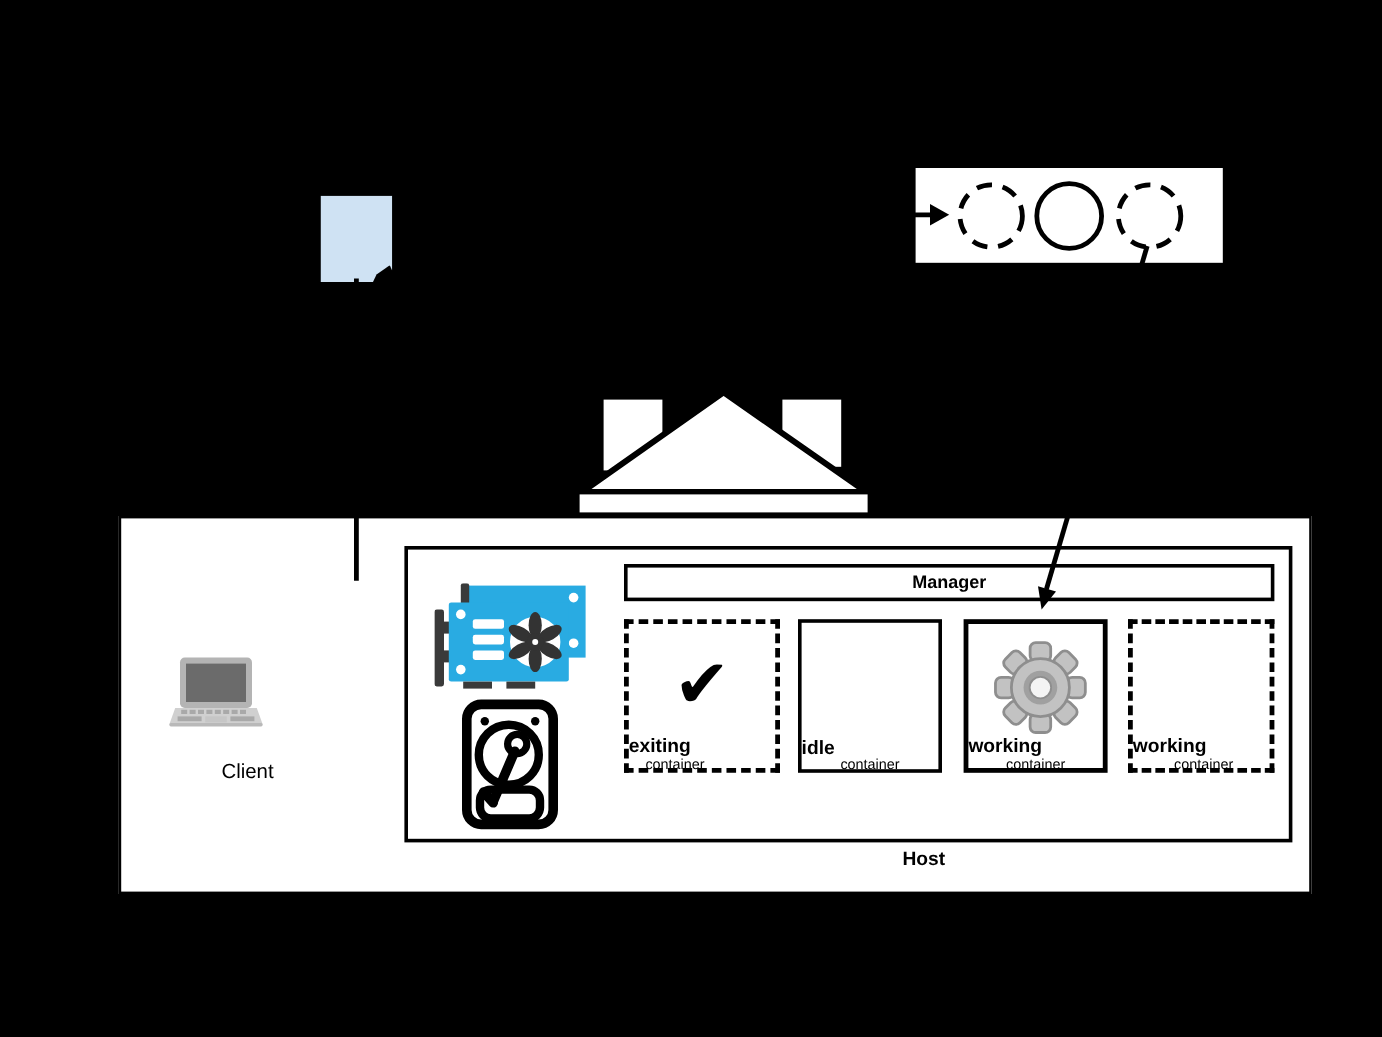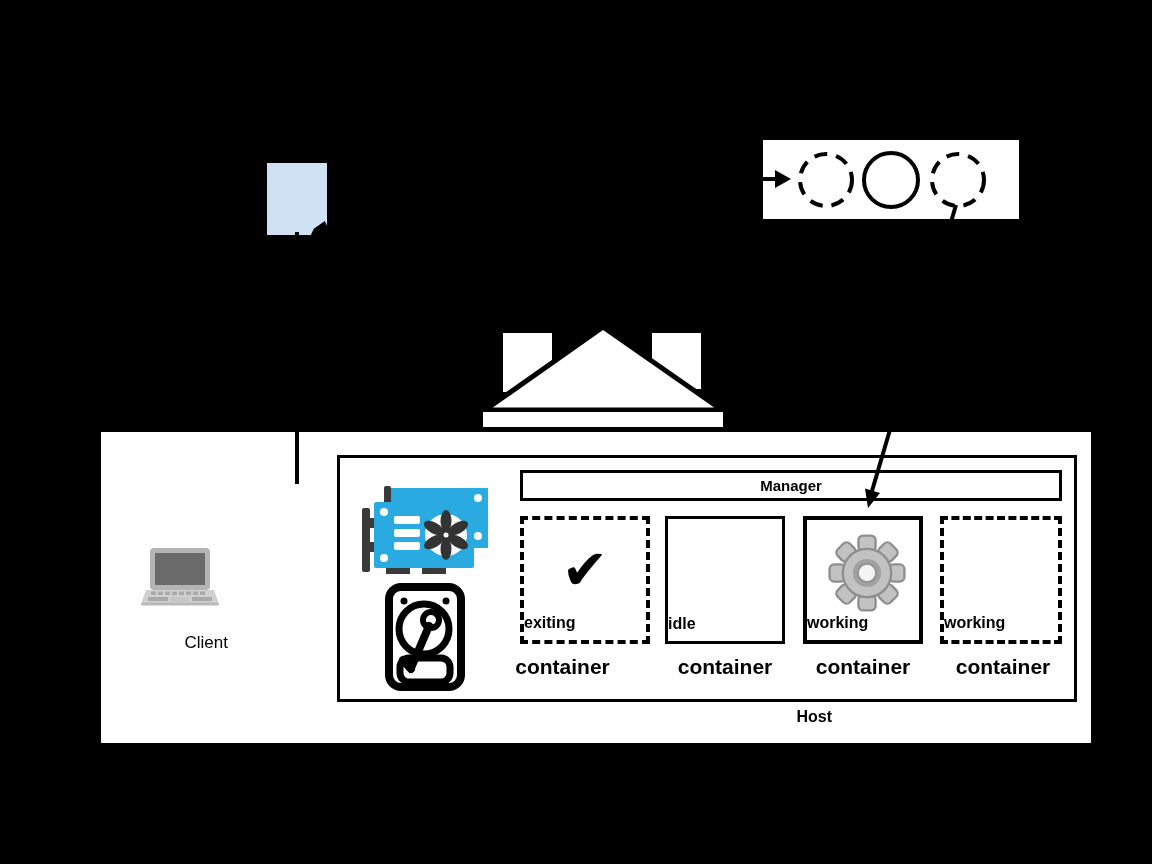--- a/index.html
+++ b/index.html
@@ -17,38 +17,38 @@
   #lifecycle-panel{left:763px;top:140px;width:256px;height:79px;background:#fff;}
 
   
   #building{left:480px;top:320px;width:250px;height:112px;}
 
   
   #outer-panel{left:99px;top:430px;width:994px;height:315px;background:#fff;border:2px solid #000;box-sizing:border-box;}
 
   
   #host-box{left:337px;top:455px;width:740px;height:247px;background:#fff;border:3px solid #000;box-sizing:border-box;}
-  #host-label{left:752px;top:708px;width:80px;text-align:right;font-weight:bold;font-size:16px;}
+  #host-label{left:752px;top:708px;width:80px;text-align:left;font-weight:bold;font-size:16px;}
 
   
   #manager-bar{left:520px;top:470px;width:542px;height:31px;background:#fff;border:3px solid #000;box-sizing:border-box;
                display:flex;align-items:center;justify-content:center;
                font-weight:bold;font-size:15px;}
 
   
   .container-box{top:516px;height:128px;background:#fff;box-sizing:border-box;}
   #box-exiting {left:520px;width:130px;border:4px dashed #000;}
   #box-idle    {left:665px;width:120px;border:3px solid #000;}
   #box-working {left:803px;width:120px;border:4px solid #000;}
   #box-starting{left:940px;width:122px;border:4px dashed #000;}
   .state-label{position:absolute;left:0;right:0;bottom:8px;text-align:left;font-weight:bold;font-size:16px;}
   .check{position:absolute;left:0;right:0;top:22px;text-align:center;font-size:56px;line-height:1;}
   .gear-holder{position:absolute;left:21px;top:14px;width:78px;height:78px;}
 
-  .container-sub{top:655px;text-align:center;font-weight:bold;font-size:21px;}
+  .container-sub{top:630px;text-align:center;font-weight:normal;font-size:12px;}
   #sub-1{left:505px;width:115px;}
   #sub-2{left:665px;width:120px;}
   #sub-3{left:803px;width:120px;}
   #sub-4{left:942px;width:122px;}
 
   
   #laptop{left:141px;top:547px;width:78px;height:64px;}
   #client-label{left:128px;top:633px;width:100px;text-align:right;font-size:17px;}
 
   

